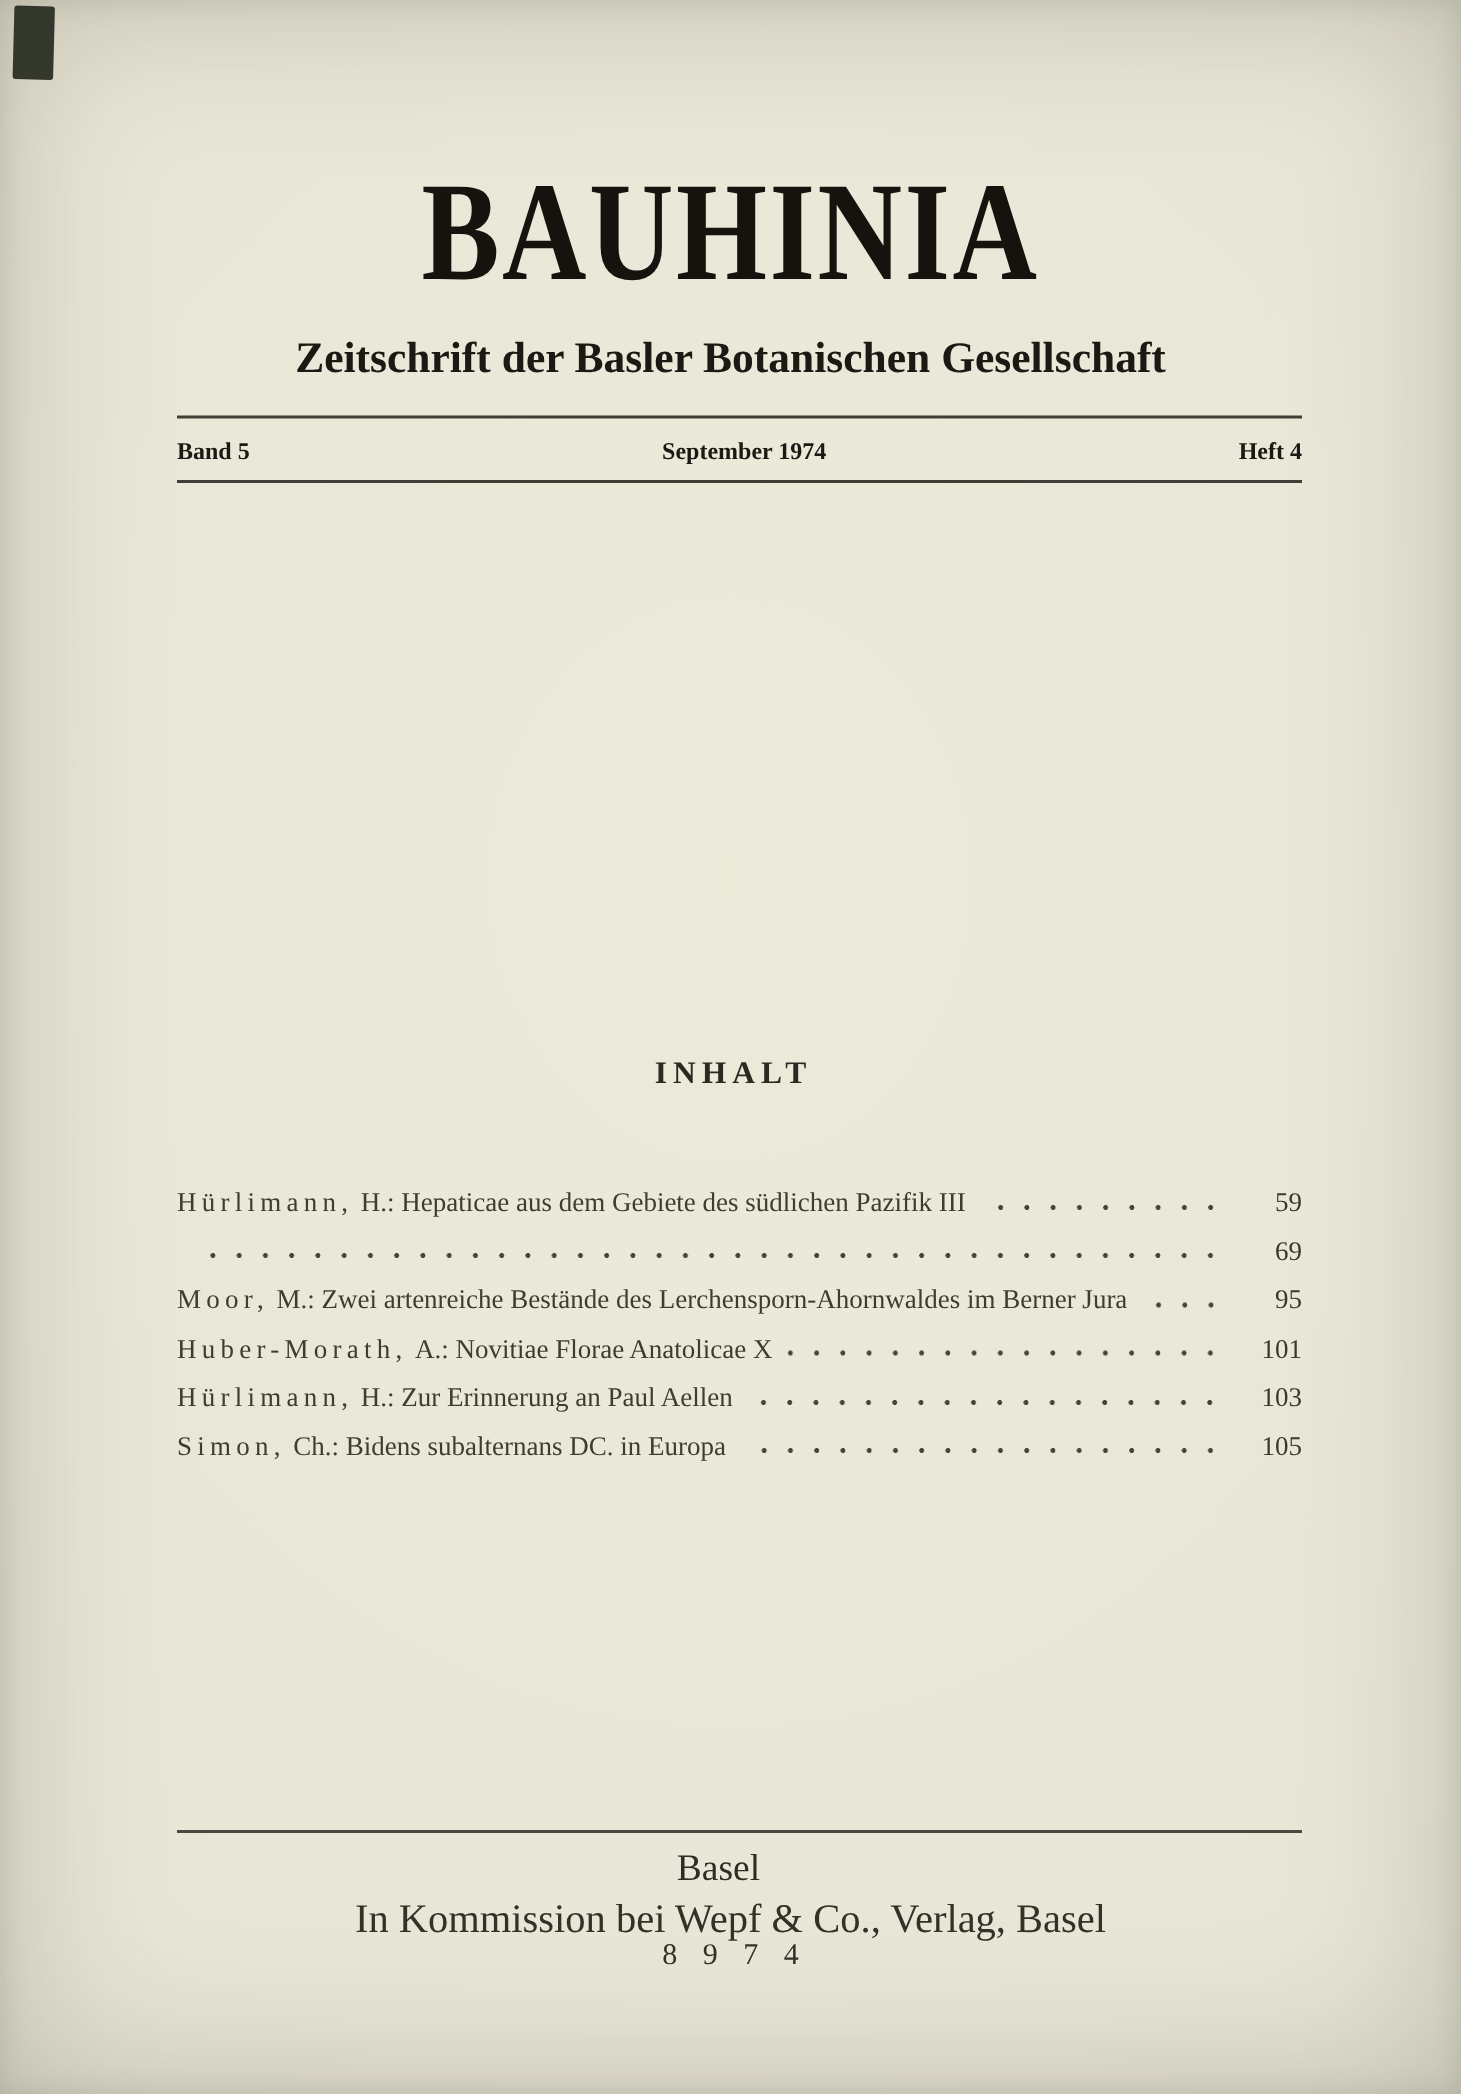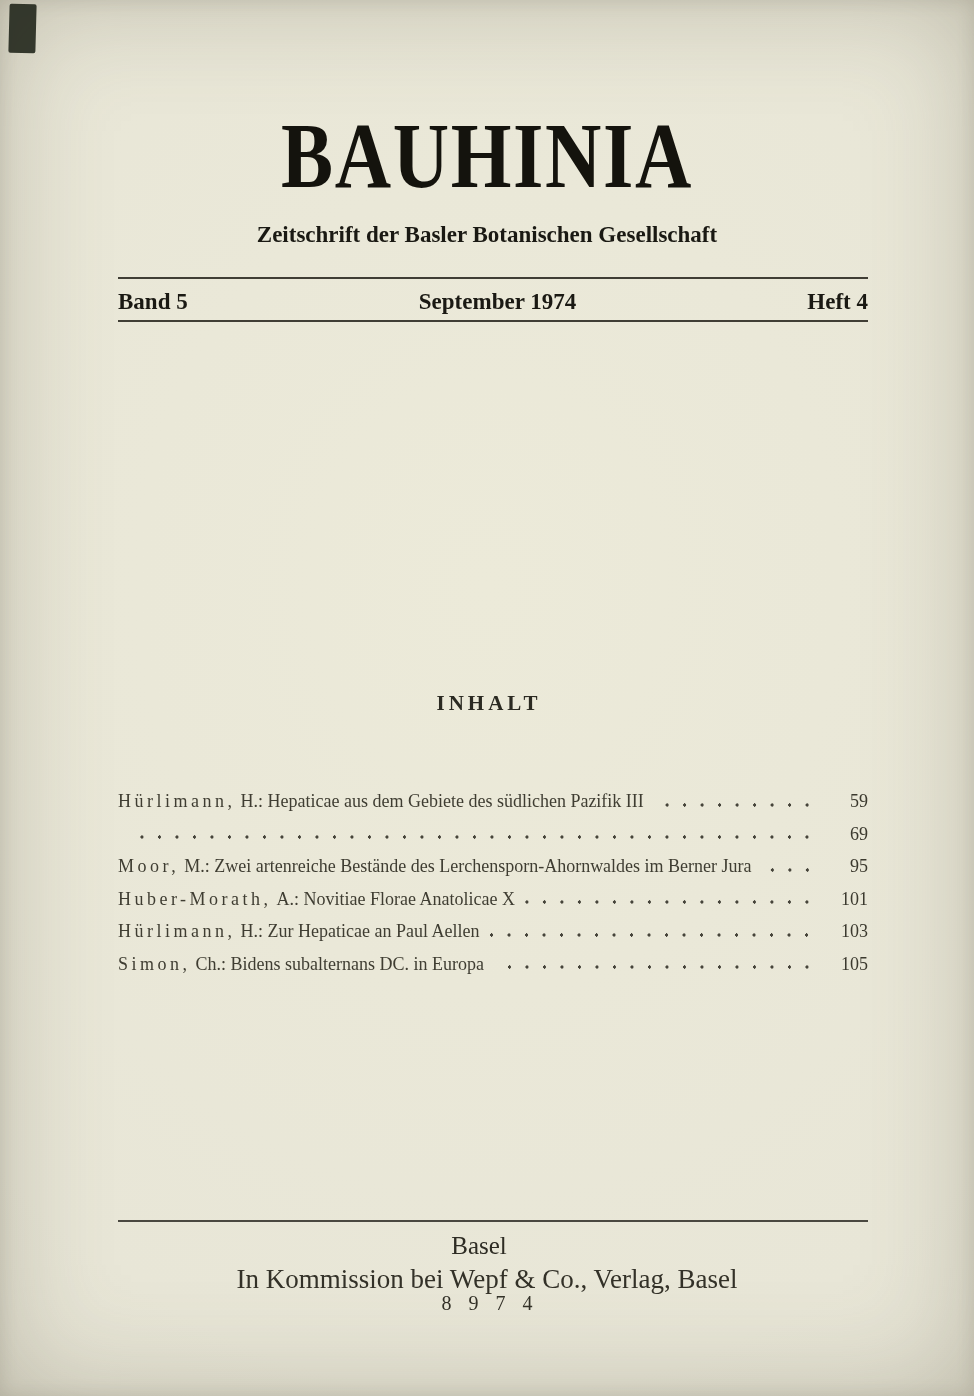--- a/index.html
+++ b/index.html
@@ -20,33 +20,33 @@
   }
   .masthead-title{
     position:absolute;top:108px;left:0;right:0;margin:0;
     text-align:center;font-weight:bold;font-size:94px;line-height:1.0;
     letter-spacing:2px;color:#14130d;
     transform:scaleX(0.83);transform-origin:50% 50%;
     white-space:nowrap;
   }
   .masthead-subtitle{
     position:absolute;top:221px;left:0;right:0;margin:0;
-    text-align:center;font-weight:bold;font-size:23px;line-height:1.25;color:#1a1913;
+    text-align:center;font-weight:bold;font-size:29px;line-height:1.25;color:#1a1913;
   }
   .rule{position:absolute;left:118px;width:750px;height:2px;background:#403e35;}
   .rule-top{top:277px;}
   .rule-mid{top:320px;}
   .rule-bottom{top:1220px;background:#4a4840;}
   .band-row{
     position:absolute;top:285px;left:118px;width:750px;
     display:flex;justify-content:space-between;align-items:center;
-    font-weight:bold;font-size:23px;line-height:34px;color:#1a1913;gap:16px;
+    font-weight:bold;font-size:16px;line-height:34px;color:#1a1913;gap:16px;
   }
   .contents-heading{
-    position:absolute;top:691px;left:0;right:0;margin:0;
+    position:absolute;top:691px;left:0;right:0;margin:12px;
     text-align:center;font-weight:bold;font-size:21px;letter-spacing:4px;
     color:#2b2a22;padding-left:4px;
   }
   .toc{
     position:absolute;top:785px;left:118px;width:750px;
     font-size:18px;color:#3f3d32;
   }
   .toc-row{
     display:flex;align-items:flex-end;height:32.5px;line-height:32.5px;
     white-space:nowrap;
@@ -116,21 +116,21 @@
       <span class="toc-page">95</span>
     </div>
 
     <div class="toc-row">
       <span class="toc-text"><span class="toc-author">Huber-Morath,</span><span class="toc-rest">A.: Novitiae Florae Anatolicae X</span></span>
       <span class="leader"></span>
       <span class="toc-page">101</span>
     </div>
 
     <div class="toc-row">
-      <span class="toc-text"><span class="toc-author">Hürlimann,</span><span class="toc-rest">H.: Zur Hepaticae an Paul Aellen</span></span>
+      <span class="toc-text"><span class="toc-author">Hürlimann,</span><span class="toc-rest">H.: Zur Erinnerung an Paul Aellen</span></span>
       <span class="leader"></span>
       <span class="toc-page">103</span>
     </div>
 
     <div class="toc-row">
       <span class="toc-text"><span class="toc-author">Simon,</span><span class="toc-rest">Ch.: Bidens subalternans DC. in Europa</span></span>
       <span class="leader"></span>
       <span class="toc-page">105</span>
     </div>
 

